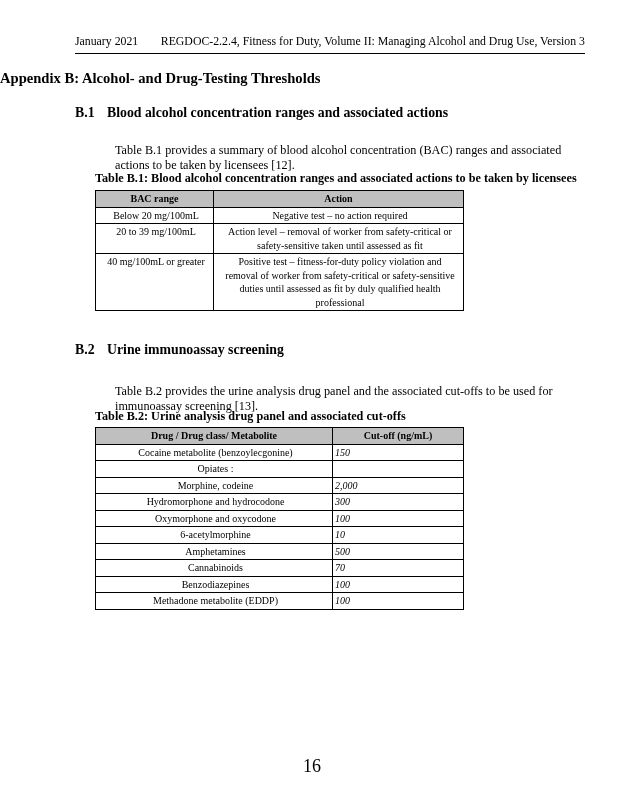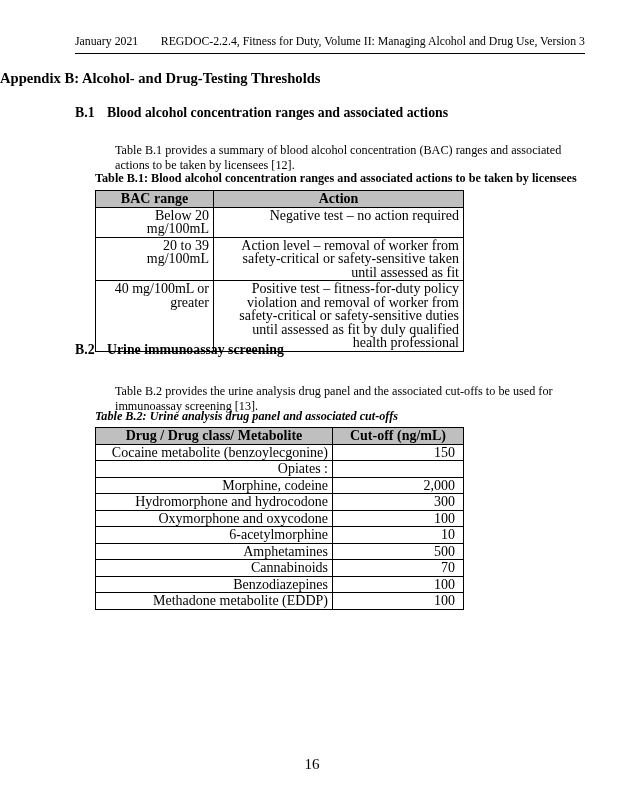--- a/index.html
+++ b/index.html
@@ -58,55 +58,55 @@
   .para-b2 { top: 372px; }
   .table-caption {
     position: absolute;
     left: 95px;
     font-weight: 700;
     font-size: 12.2px;
     line-height: 15px;
     white-space: nowrap;
   }
   .tcap-b1 { top: 171px; }
-  .tcap-b2 { top: 409px; font-style: italic; }
+  .tcap-b2 { top: 409px; }
   table.doc-table {
     position: absolute;
     left: 95px;
     width: 368px;
     border-collapse: collapse;
     table-layout: fixed;
-    font-size: 14px;
+    font-size: 10px;
     line-height: 13.5px;
     empty-cells: show;
   }
   .table-b1 { top: 190px; }
   .table-b2 { top: 427px; }
   table.doc-table th, table.doc-table td {
     border: 1px solid #000000;
     vertical-align: top;
-    text-align: right;
+    text-align: center;
     padding: 1px 4px 1px 7px;
   }
   table.doc-table th {
     background: #bfbfbf;
     font-weight: 700;
     text-align: center;
     padding: 1px 2px;
   }
-  .table-b2 td.val { text-align: right; padding: 1px 8px; }
+  .table-b2 td.val { text-align: left; padding: 1px 2px; font-style: italic; }
   td.ind-1 { padding-left: 26px; }
   td.ind-2 { padding-left: 30px; }
   .page-num {
     position: absolute;
     left: 0;
     top: 756px;
     width: 624px;
     text-align: center;
-    font-size: 15px;
+    font-size: 18px;
   }
 </style>
 </head>
 <body>
 
 <div class="page">
 
   <div class="running-header">
     <span>January 2021</span>
     <span>REGDOC-2.2.4, Fitness for Duty, Volume II: Managing Alcohol and Drug Use, Version 3</span>

